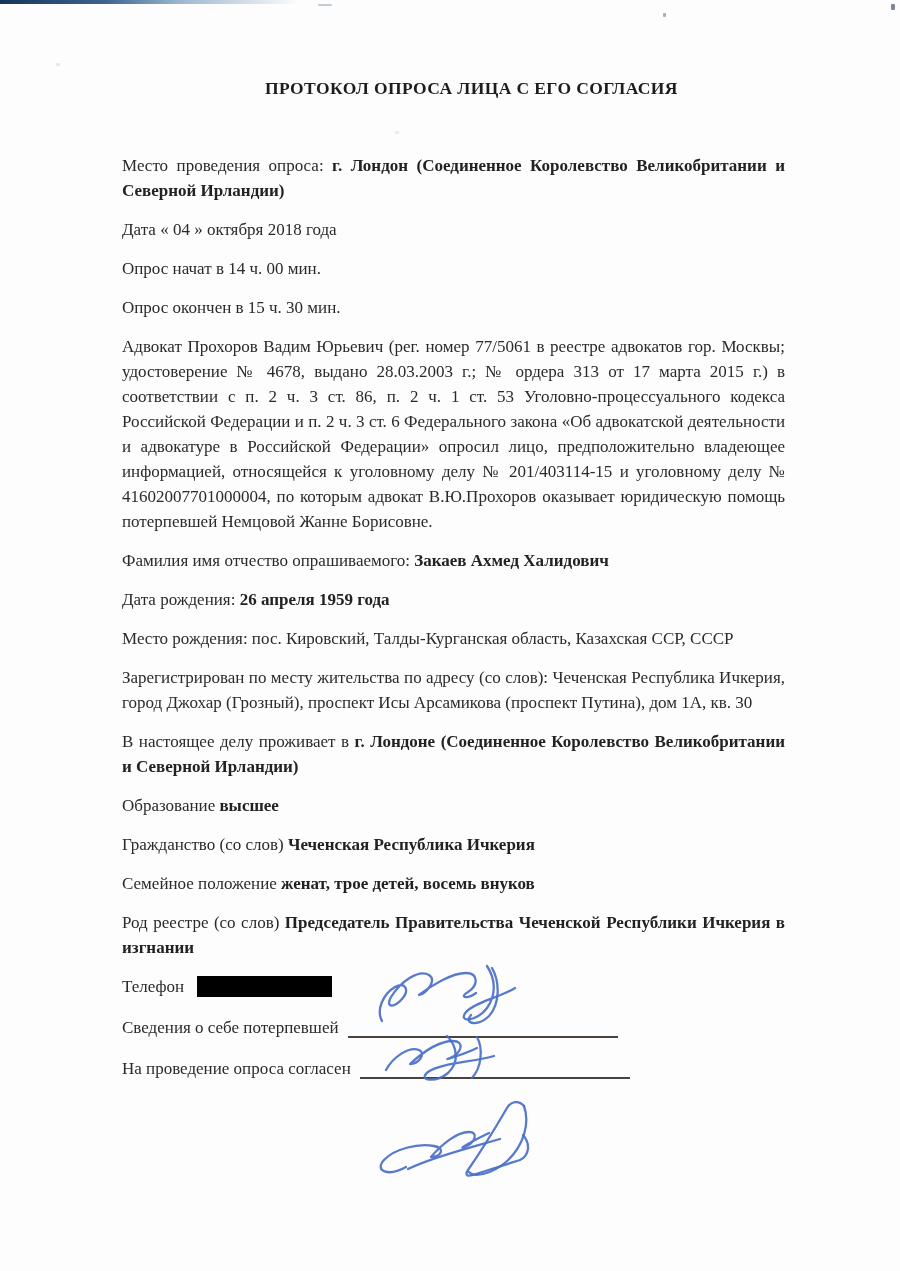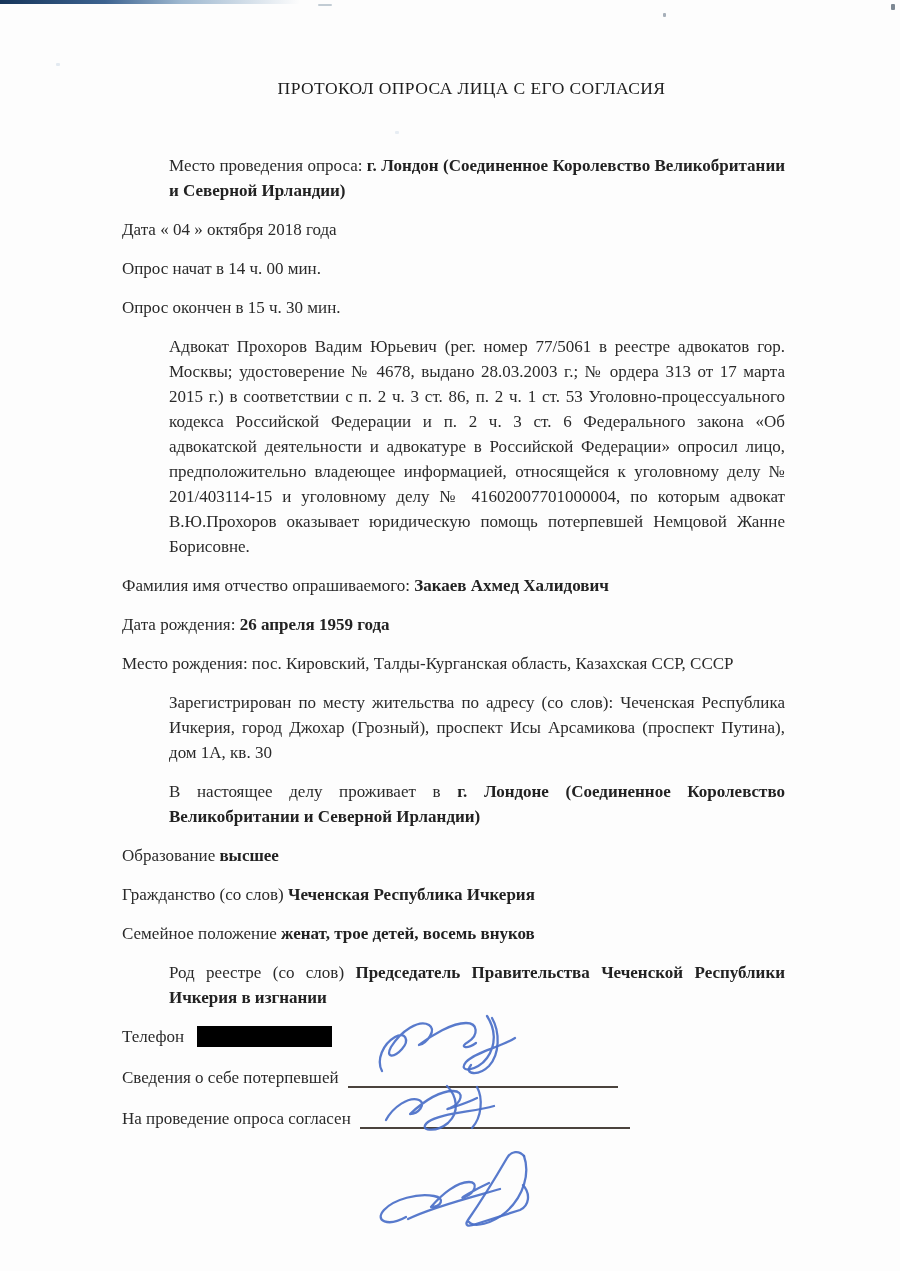--- a/index.html
+++ b/index.html
@@ -23,31 +23,31 @@
     background:linear-gradient(to right,#16355a 0%,#3d6390 35%,#9db7cf 60%,rgba(205,220,233,0) 100%);
   }
   .speck{position:absolute;border-radius:1px;}
   .speck.s1{left:318px;top:4px;width:14px;height:2px;background:#c2ccd4;}
   .speck.s2{left:663px;top:13px;width:3px;height:4px;background:#a7b0ba;}
   .speck.s3{left:891px;top:4px;width:4px;height:6px;background:#7d8893;}
   .speck.s4{left:56px;top:63px;width:4px;height:3px;background:#e3eaf1;}
   .speck.s5{left:395px;top:131px;width:4px;height:3px;background:#e7edf3;}
 
   .title{
-    font-size:17.5px;font-weight:400;color:#1d1d1d;
+    font-size:17.5px;font-weight:700;color:#1d1d1d;
     text-align:center;margin:0 0 54px 36px;
     letter-spacing:.4px;
     line-height:21px;
   }
   p.para{
     margin:0 0 14px 0;
     font-size:17px;
     line-height:25px;
   }
-  p.justify{text-align:justify;margin-left:47px;}
+  p.justify{text-align:justify;}
   p.para b{font-weight:700;color:#222;}
   .row{
     display:flex;align-items:center;
     font-size:17px;line-height:25px;
     margin:6px 0 16px 0;
     position:relative;
   }
   .redaction{
     display:inline-block;
     width:135px;height:21px;

